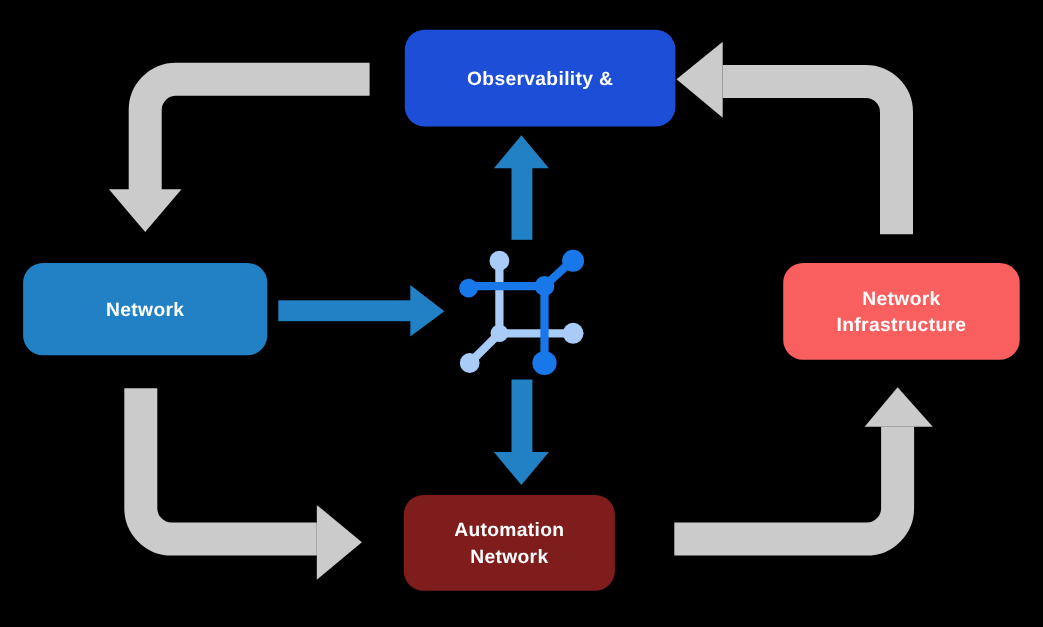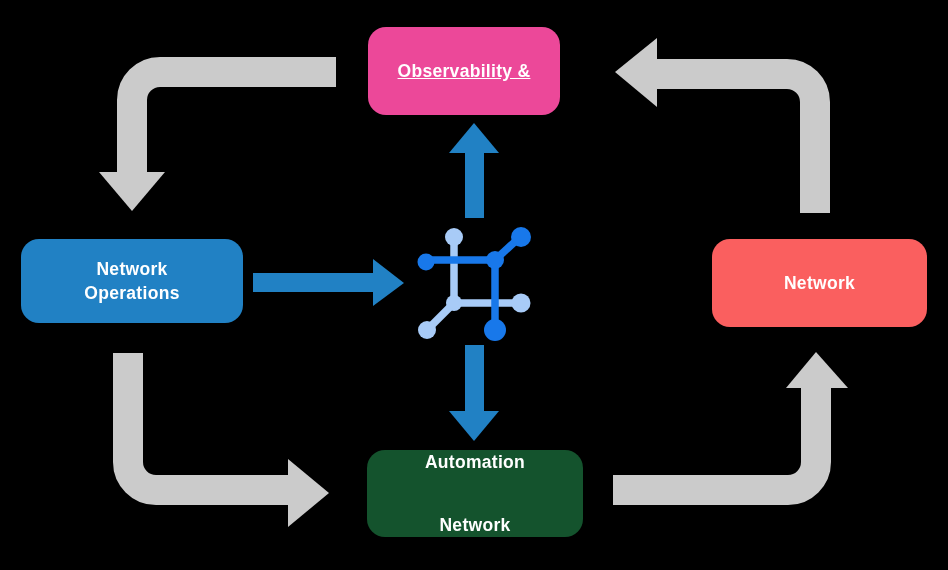--- a/index.html
+++ b/index.html
@@ -9,24 +9,24 @@
   }
   .arrow-layer{position:absolute;left:0;top:0;width:948px;height:570px;}
   .gray-stroke{fill:none;stroke:#CBCBCB;stroke-width:30;}
   .gray-fill{fill:#CBCBCB;}
   .blue-fill{fill:#2181C4;}
   .node{
     position:absolute;display:flex;flex-direction:column;align-items:center;justify-content:center;
     border-radius:18px;color:#FFFFFF;font-size:17.5px;font-weight:bold;letter-spacing:.3px;
     line-height:1.38;text-align:center;
   }
-  .node-observability{left:368px;top:27px;width:192px;height:88px;background:#ec4899;text-decoration:underline;}
+  .node-observability{left:368px;top:27px;width:246px;height:88px;background:#1d4ed8;}
   .node-operations{left:21px;top:239px;width:222px;height:84px;background:#2181C4;}
   .node-infrastructure{left:712px;top:239px;width:215px;height:88px;background:#FA5F5F;}
-  .node-automation{left:367px;top:450px;width:216px;height:87px;background:#14532d;justify-content:space-between;}
+  .node-automation{left:367px;top:450px;width:192px;height:87px;background:#7f1d1d;}
   .hub-icon{position:absolute;left:405px;top:218px;width:140px;height:135px;}
   .hub-light{stroke:#A8CBF7;stroke-width:7.5;fill:none;}
   .hub-dark{stroke:#1878EA;stroke-width:7.5;fill:none;}
   .hub-light-dot{fill:#A8CBF7;}
   .hub-dark-dot{fill:#1878EA;}
 </style>
 </head>
 <body>
 
 <div class="canvas">
@@ -68,25 +68,25 @@
       <polygon class="blue-fill" points="449,411 499,411 474,441"></polygon>
     </g>
   </svg>
 
   <div class="node node-observability">
     <span>Observability &amp;</span>
   </div>
 
   <div class="node node-operations">
     <span>Network</span>
-    <span>Operations</span>
   </div>
 
   <div class="node node-infrastructure">
     <span>Network</span>
+    <span>Infrastructure</span>
   </div>
 
   <div class="node node-automation">
     <span>Automation</span>
     <span>Network</span>
   </div>
 
   <svg class="hub-icon" viewBox="0 0 140 135" xmlns="http://www.w3.org/2000/svg">
 
     <path class="hub-light" d="M49 19 V85 H116"></path>

